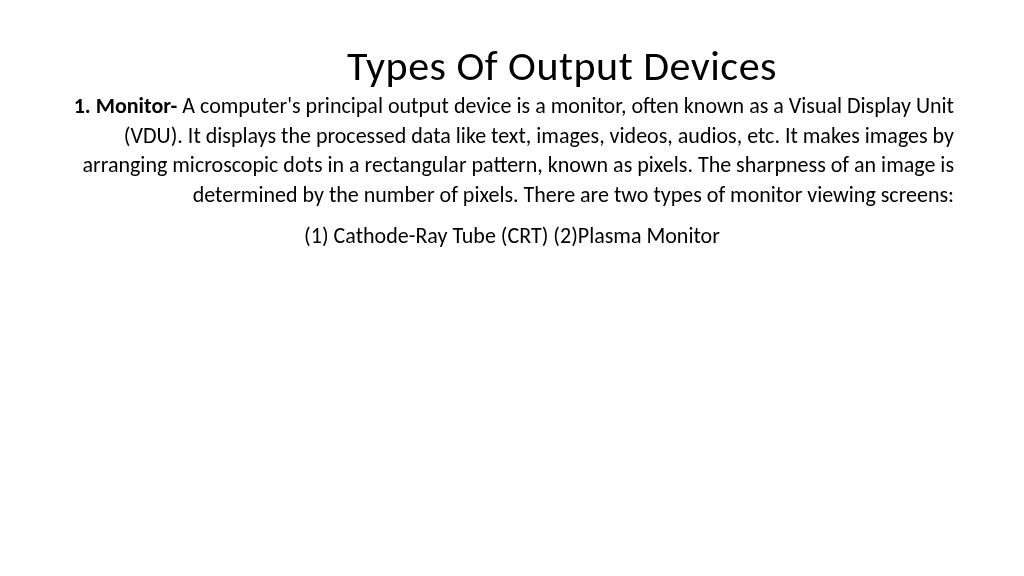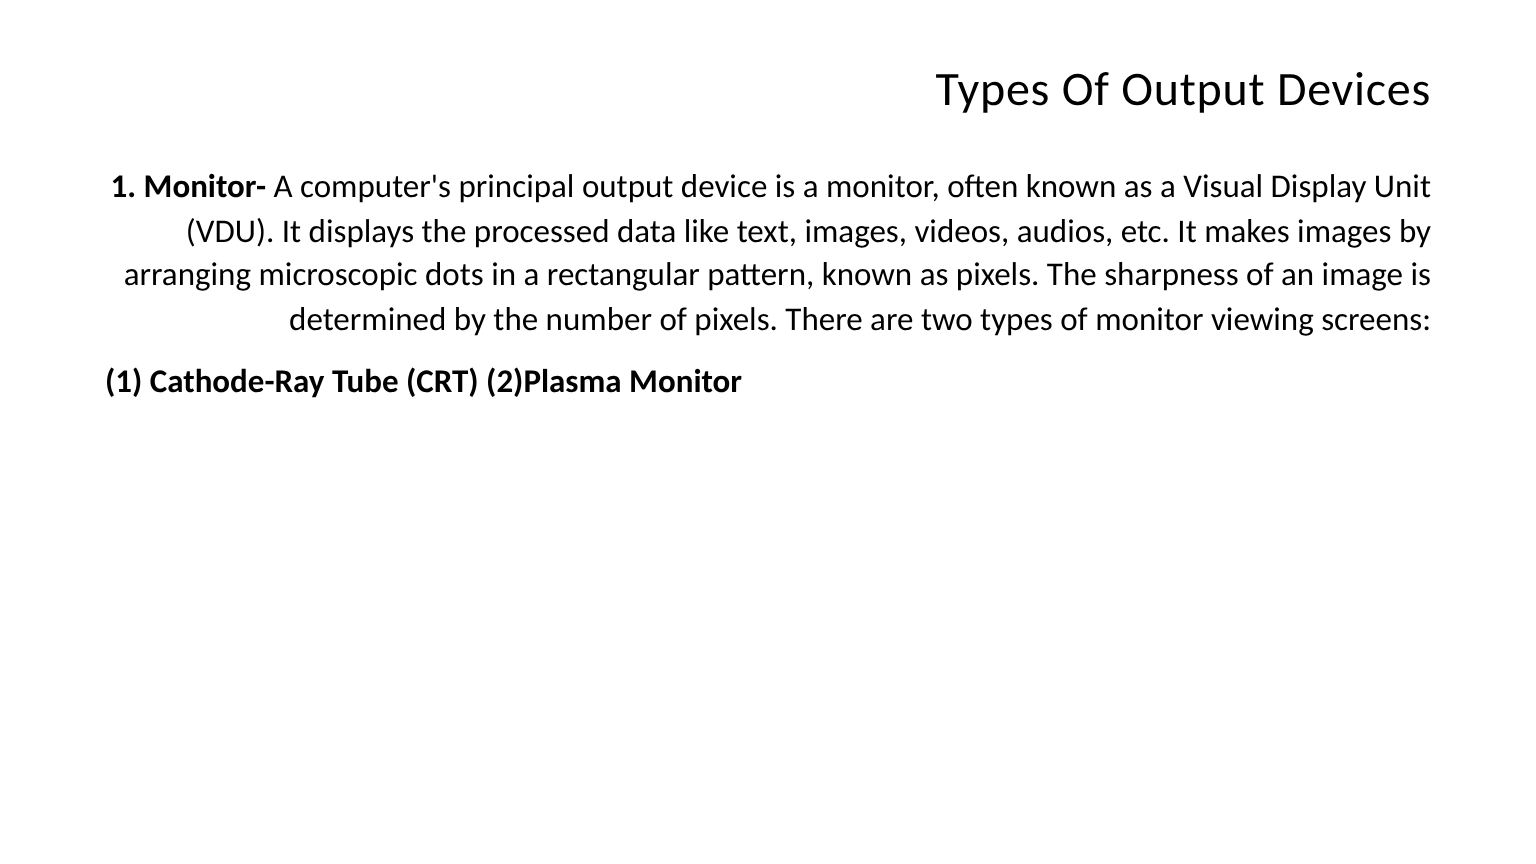--- a/index.html
+++ b/index.html
@@ -9,39 +9,39 @@
     }
     body {
       width: 1024px;
       height: 576px;
       background: #ffffff;
       font-family: Calibri, 'Segoe UI', Arial, sans-serif;
       padding: 40px 70px;
       color: #000000;
     }
     .title {
-      font-size: 32px;
+      font-size: 42px;
       font-weight: 400;
-      text-align: right;
+      text-align: center;
       margin-left: 100px;
-      margin-bottom: 30px;
       letter-spacing: 0.5px;
     }
     .body-text {
       font-size: 22px;
       line-height: 1.35;
       text-align: right;
       margin-bottom: 12px;
     }
     .body-text .bold-lead {
       font-weight: 700;
     }
     .subtypes {
       font-size: 22px;
-      font-weight: 700;
+      font-weight: 400;
+      text-align: center;
     }
   </style>
 </head>
 <body>
 
 <h1 class="title">Types Of Output Devices</h1>
 
 <p class="body-text">
   <span class="bold-lead">1. Monitor- </span><span>A computer's principal output device is a monitor, often known as a Visual Display Unit (VDU). It displays the processed data like text, images, videos, audios, etc. It makes images by arranging microscopic dots in a rectangular pattern, known as pixels. The sharpness of an image is determined by the number of pixels. There are two types of monitor viewing screens:</span>
 </p>

